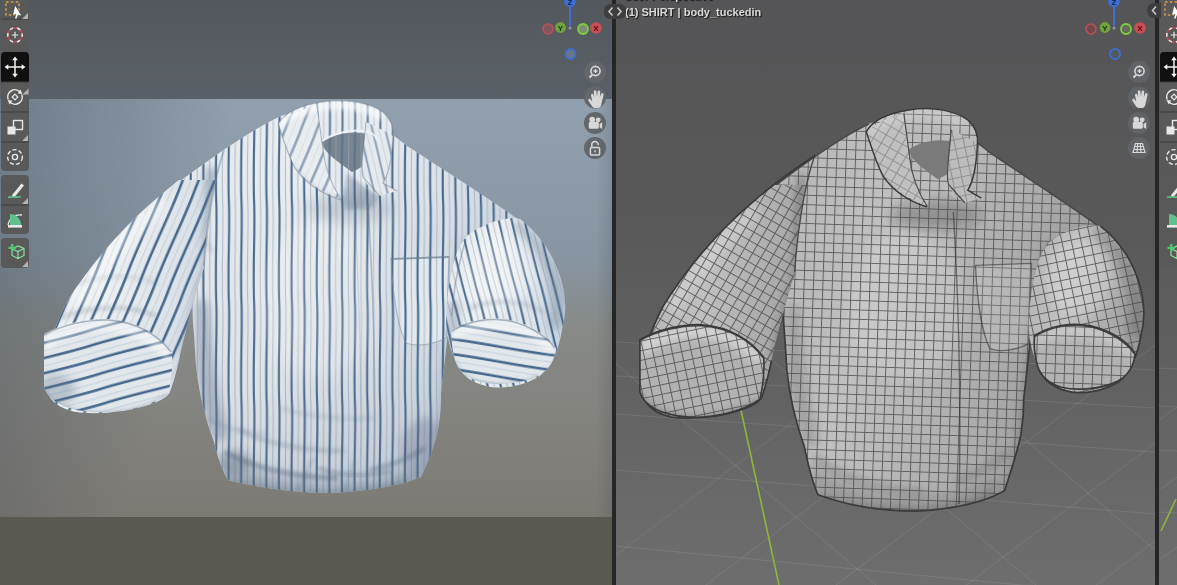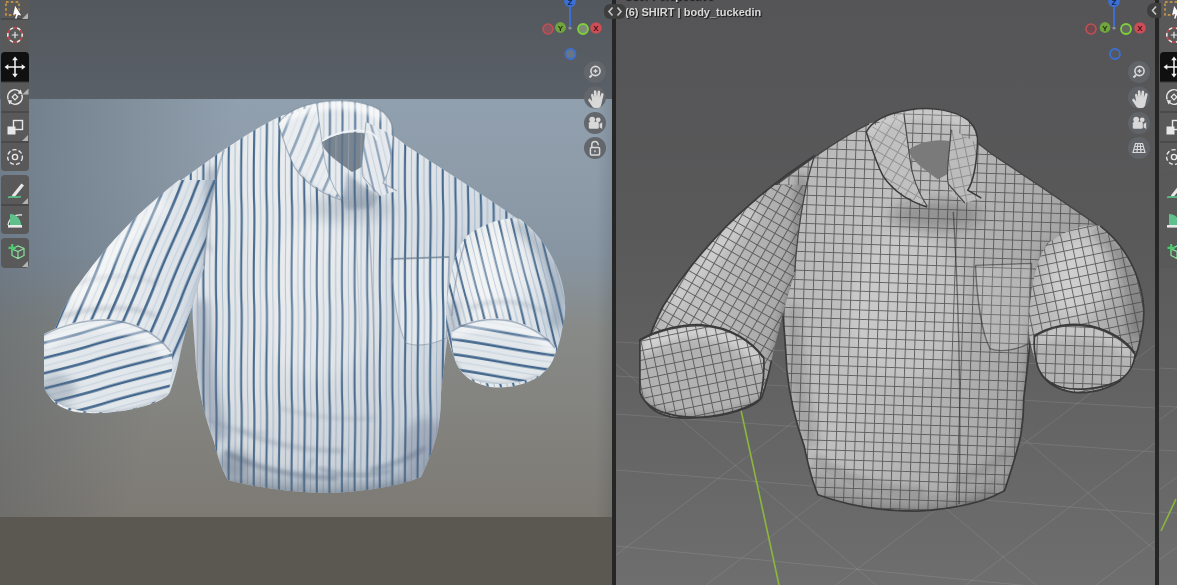--- a/index.html
+++ b/index.html
@@ -411,21 +411,21 @@
     <defs>
       <filter id="bb4" x="-40%" y="-40%" width="180%" height="180%">
           <feGaussianBlur stdDeviation="4"></feGaussianBlur>
         </filter>
       <filter id="bb6" x="-60%" y="-60%" width="220%" height="220%">
           <feGaussianBlur stdDeviation="6"></feGaussianBlur>
         </filter>
     </defs>
   </svg>
   <div class="abs vptext" style="left:8px;top:-10px;">User Perspective</div>
-  <div class="abs vptext" style="left:9px;top:6px;">(6) SHIRT | body_tuckedin</div>
+  <div class="abs vptext" style="left:9px;top:6px;">(1) SHIRT | body_tuckedin</div>
   <svg class="abs" style="left:462px;top:-6px;" width="77" height="170" viewBox="0 0 77 170">
     <g transform="translate(-462,6)">
       <line x1="498" y1="7" x2="498" y2="26" stroke="#3d6fd3" stroke-width="2"></line>
       <circle cx="498" cy="1.5" r="5.8" fill="#3d6fd3"></circle>
       <text x="498" y="4.6" font-size="8" font-weight="bold" fill="#10264f" text-anchor="middle">Z</text>
       <circle cx="475" cy="29" r="5" fill="#6e4a4e" stroke="#c04f56" stroke-width="1.6"></circle>
       <circle cx="489" cy="27.5" r="5.4" fill="#71a33f"></circle>
       <text x="489" y="30.5" font-size="8" font-weight="bold" fill="#1c3010" text-anchor="middle">Y</text>
       <circle cx="498" cy="28" r="1.6" fill="#8b959f"></circle>
       <circle cx="510" cy="29" r="5" fill="#636a5e" stroke="#7fd13a" stroke-width="1.8"></circle>

